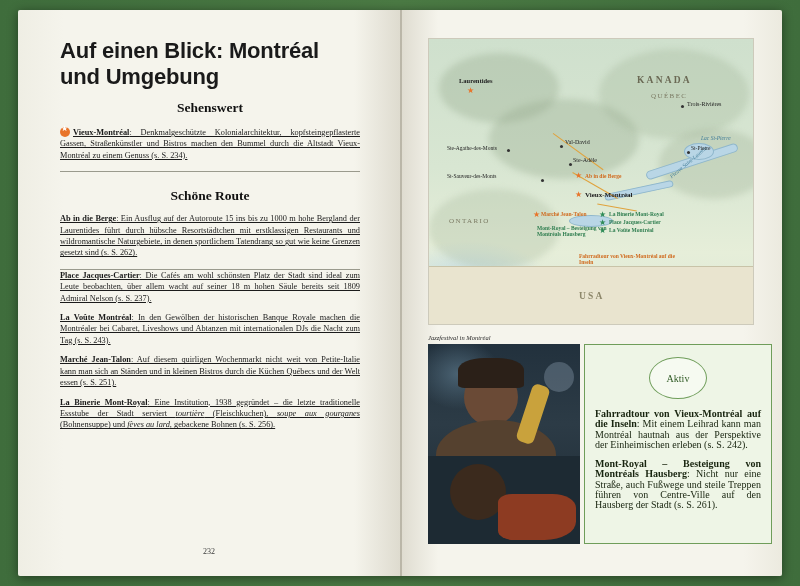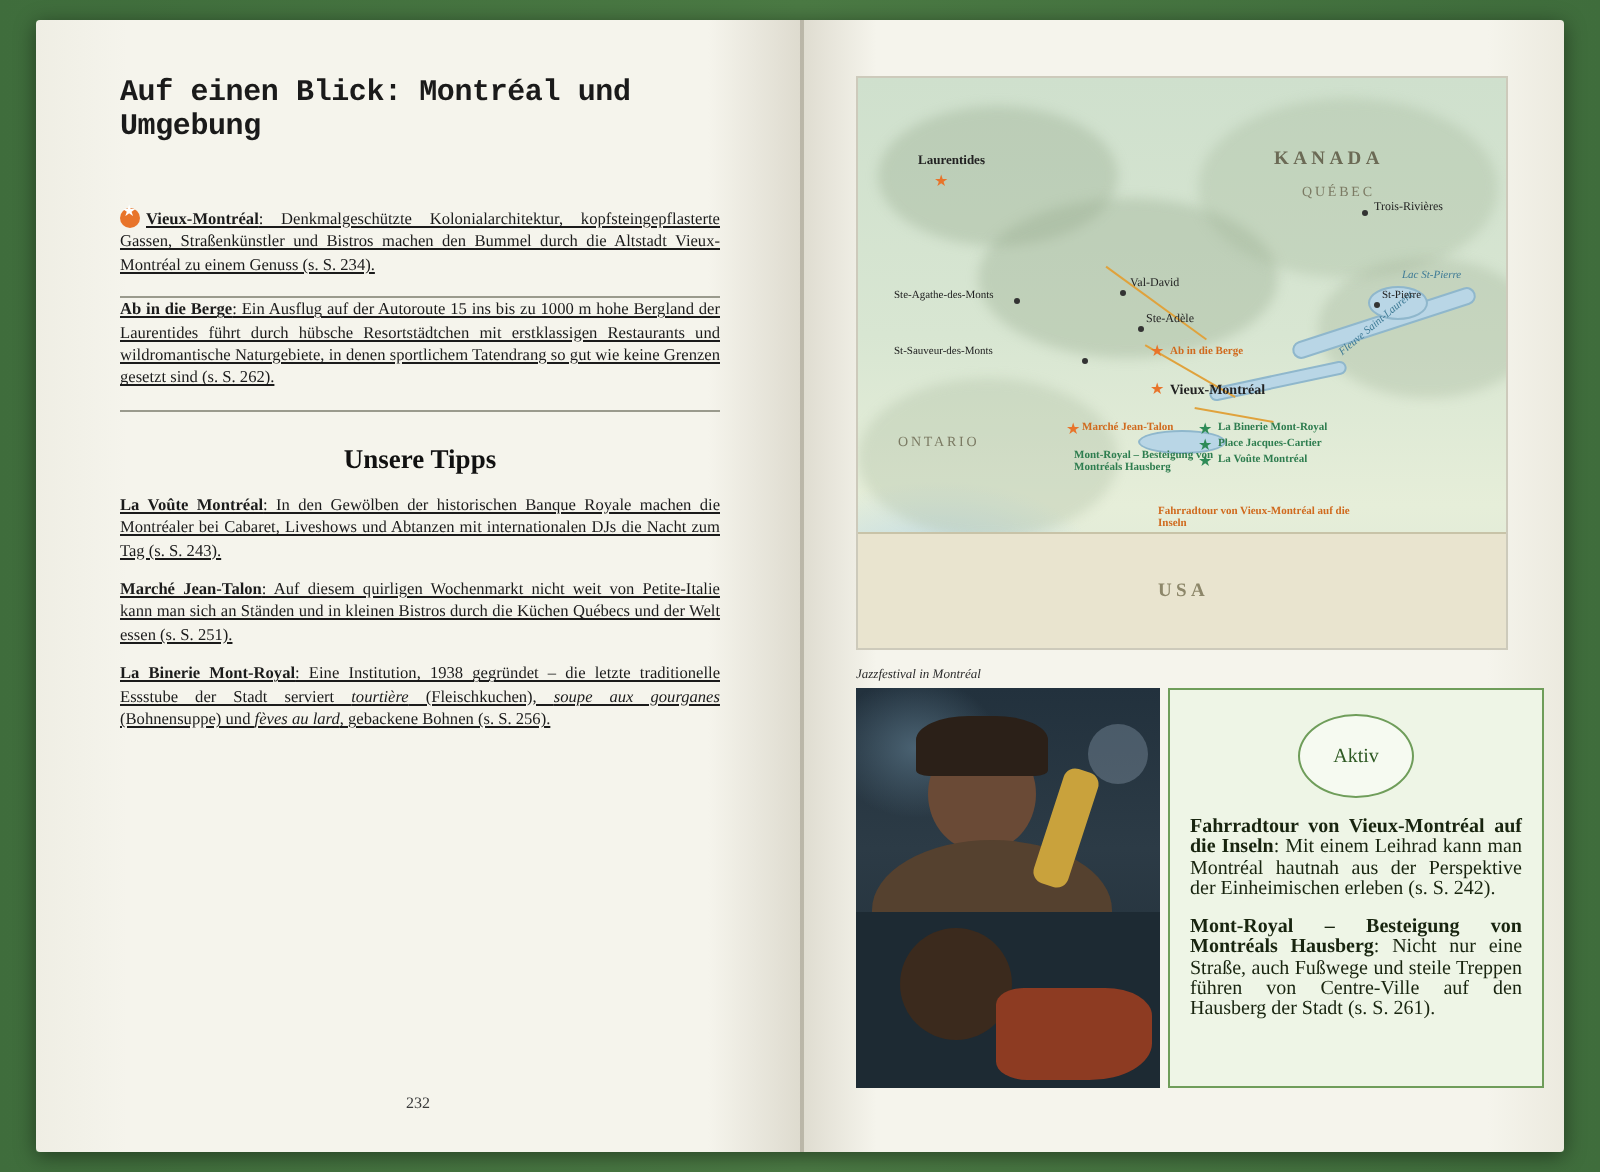--- a/index.html
+++ b/index.html
@@ -48,24 +48,24 @@
     z-index: 5;
   }
 
   
   .lp-inner {
     position: absolute;
     left: 42px; top: 28px;
     width: 300px;
   }
   h1.chapter-title {
-    font-family: Liberation Mono, monospace;
-    font-size: 15px;
-    font-weight: bold;
-    margin: 0 0 30px 0;
+    font-family: Liberation Sans, sans-serif;
+    font-size: 22px;
+    font-weight: bold;
+    margin: 0 0 10px 0;
     color: #1a1a1a;
     letter-spacing: -0.2px;
   }
   h2.section-head {
     font-size: 13.5px;
     font-weight: bold;
     text-align: center;
     margin: 16px 0 9px 0;
     color: #111;
   }
@@ -261,37 +261,41 @@
 </head>
 <body>
 
 <div id="page">
   <div class="book">
 
     <div class="page left">
       <div class="lp-inner">
         <h1 class="chapter-title">Auf einen Blick: Montréal und Umgebung</h1>
 
+        <h2 class="section-head first">Sehenswert</h2>
 
         <p class="para">
           <span class="lead-icon"></span><b>Vieux-Montréal</b><span>: Denkmalgeschützte Kolonialarchitektur, kopfsteingepflasterte Gassen, Straßenkünstler und Bistros machen den Bummel durch die Altstadt Vieux-Montréal zu einem Genuss (s. S. 234).</span>
         </p>
 
 
         <hr class="rule">
 
+        <h2 class="section-head">Schöne Route</h2>
 
         <p class="para">
           <b>Ab in die Berge</b><span>: Ein Ausflug auf der Autoroute 15 ins bis zu 1000 m hohe Bergland der Laurentides führt durch hübsche Resortstädtchen mit erstklassigen Restaurants und wildromantische Naturgebiete, in denen sportlichem Tatendrang so gut wie keine Grenzen gesetzt sind (s. S. 262).</span>
         </p>
 
         <hr class="rule">
 
-        <h2 class="section-head">Unsere Tipps</h2>
-
+
+        <p class="para">
+          <b>Place Jacques-Cartier</b><span>: Die Cafés am wohl schönsten Platz der Stadt sind ideal zum Leute beobachten, über allem wacht auf seiner 18 m hohen Säule bereits seit 1809 Admiral Nelson (s. S. 237).</span>
+        </p>
         <p class="para">
           <b>La Voûte Montréal</b><span>: In den Gewölben der historischen Banque Royale machen die Montréaler bei Cabaret, Liveshows und Abtanzen mit internationalen DJs die Nacht zum Tag (s. S. 243).</span>
         </p>
         <p class="para">
           <b>Marché Jean-Talon</b><span>: Auf diesem quirligen Wochenmarkt nicht weit von Petite-Italie kann man sich an Ständen und in kleinen Bistros durch die Küchen Québecs und der Welt essen (s. S. 251).</span>
         </p>
         <p class="para">
           <b>La Binerie Mont-Royal</b><span>: Eine Institution, 1938 gegründet – die letzte traditionelle Essstube der Stadt serviert <i>tourtière</i> (Fleischkuchen), <i>soupe aux gourganes</i> (Bohnensuppe) und <i>fèves au lard</i>, gebackene Bohnen (s. S. 256).</span>
         </p>
       </div>

